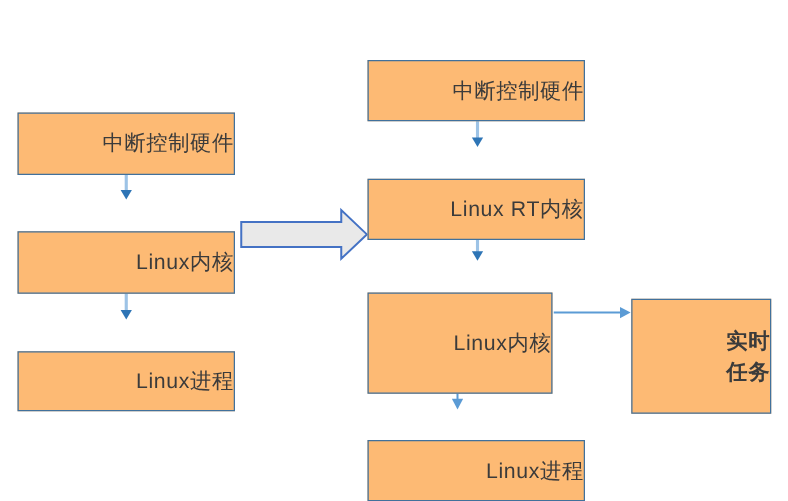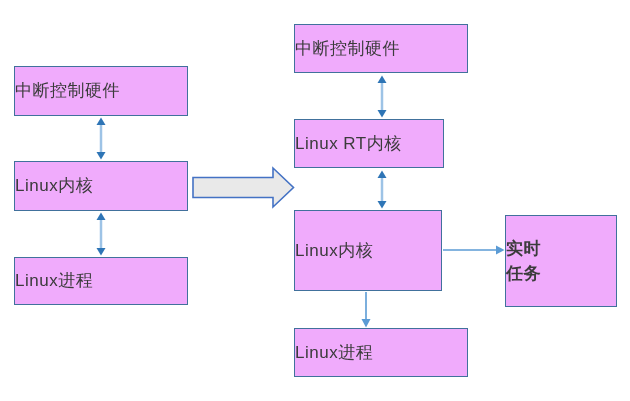--- a/index.html
+++ b/index.html
@@ -7,37 +7,38 @@
     width:630px;height:401px;
     background:#ffffff;
     font-family:"Liberation Sans","DejaVu Sans",sans-serif;
     position:relative;
     overflow:hidden;
   }
   .canvas{position:absolute;left:0;top:0;width:630px;height:401px;}
   svg.connectors{position:absolute;left:0;top:0;pointer-events:none;}
   .box{
     position:absolute;
-    background:#f0abfc;
+    background:#fdba74;
     border:1.4px solid #41719C;
     box-sizing:border-box;
-    display:flex;align-items:center;justify-content:flex-start;
+    display:flex;align-items:center;justify-content:flex-end;
     font-size:17px;
     color:#3B3B3B;
     text-align:center;
     letter-spacing:0.5px;
+    margin-top:24px;
   }
   .box .lbl{white-space:pre-line;line-height:1.5;}
   
   .l1{left:14px;top:66px;width:174px;height:50px;}
   .l2{left:14px;top:161px;width:174px;height:50px;}
   .l3{left:14px;top:257px;width:174px;height:48px;}
   
   .r1{left:294px;top:24px;width:174px;height:49px;}
-  .r2{left:294px;top:119px;width:150px;height:49px;}
+  .r2{left:294px;top:119px;width:174px;height:49px;}
   .r3{left:294px;top:210px;width:148px;height:81px;}
   .r4{left:505px;top:215px;width:112px;height:92px;font-weight:bold;}
   .r5{left:294px;top:328px;width:174px;height:49px;}
 </style>
 </head>
 <body>
 
 <div class="canvas">
 
   <svg class="connectors" width="630" height="401" viewBox="0 0 630 401">

